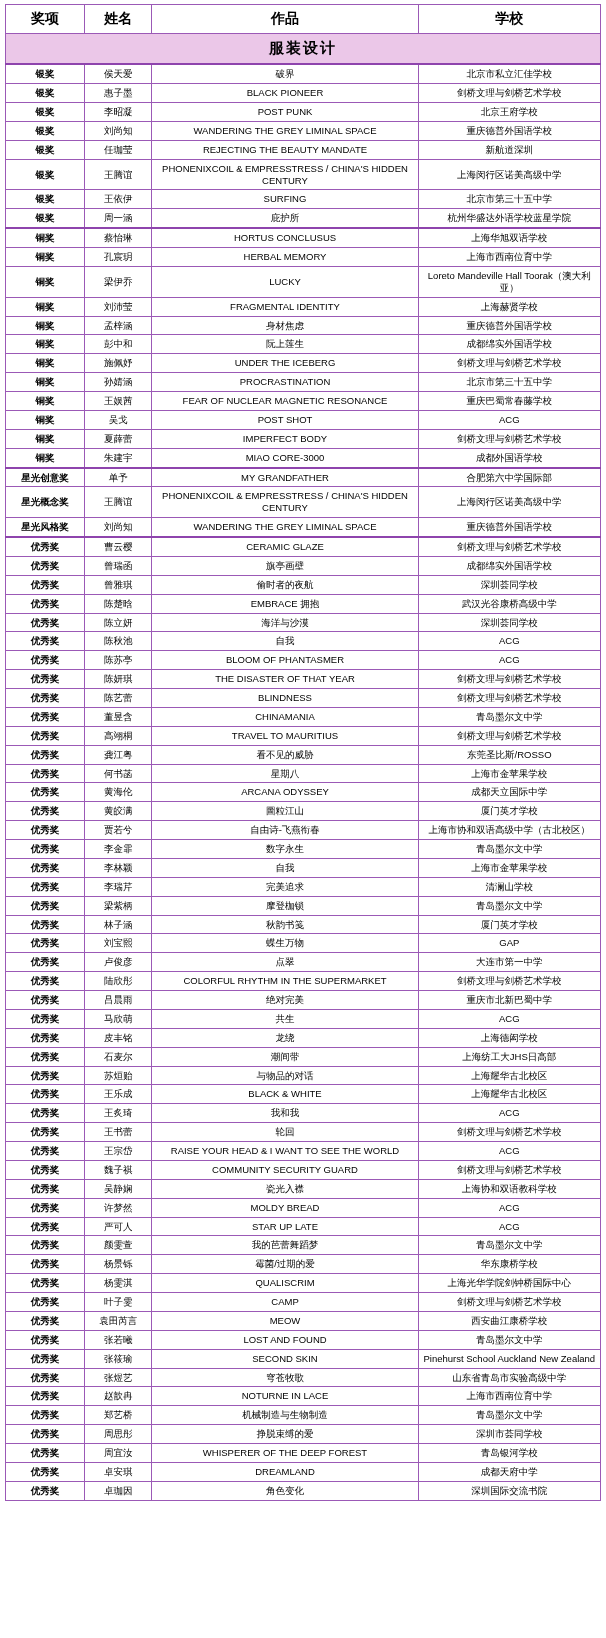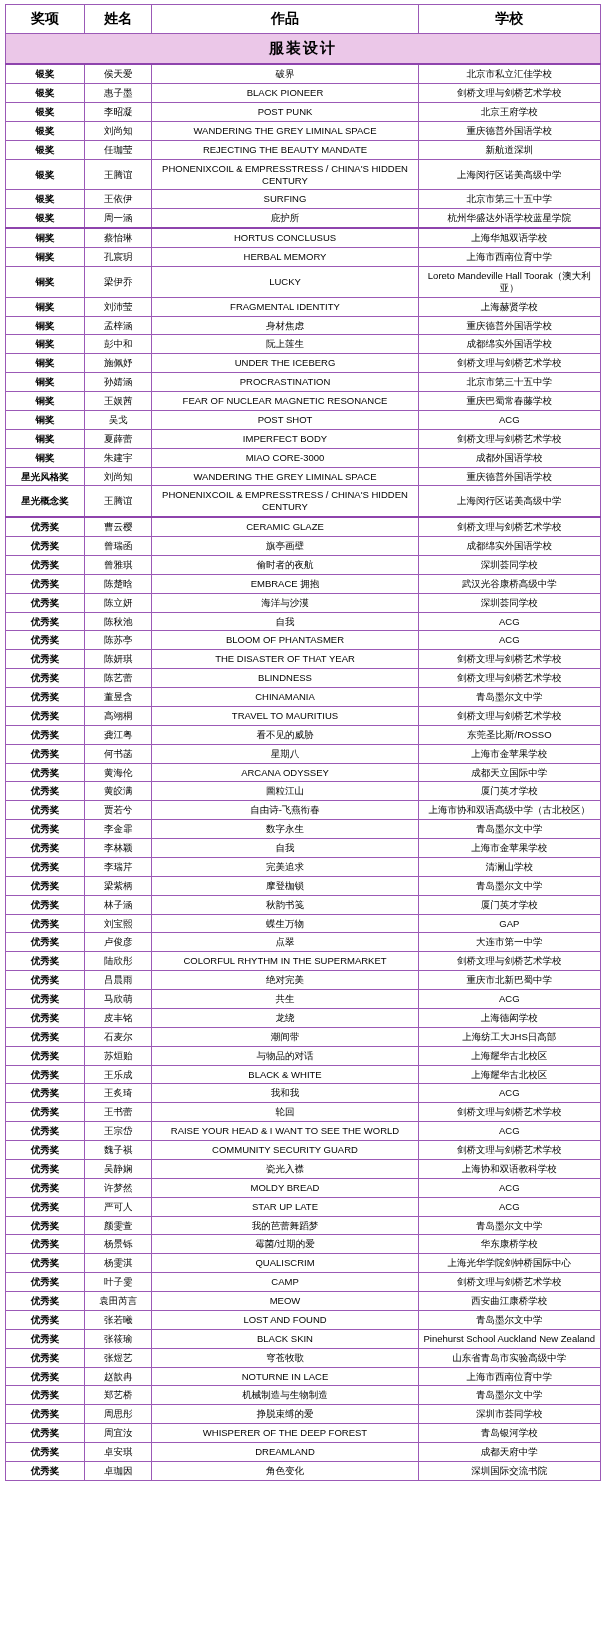--- a/index.html
+++ b/index.html
@@ -192,32 +192,38 @@
           <td>夏薛蕾</td>
           <td>IMPERFECT BODY</td>
           <td>剑桥文理与剑桥艺术学校</td>
         </tr>
         <tr>
           <td class="award">铜奖</td>
           <td>朱建宇</td>
           <td>MIAO CORE-3000</td>
           <td>成都外国语学校</td>
         </tr>
+        <tr class="sep">
+          <td class="award">星光创意奖</td>
+          <td>单予</td>
+          <td>MY GRANDFATHER</td>
+          <td>合肥第六中学国际部</td>
+        </tr>
+        <tr>
+          <td class="award">星光概念奖</td>
+          <td>王腾谊</td>
+          <td>PHONENIXCOIL &amp; EMPRESSTRESS / CHINA'S HIDDEN CENTURY</td>
+          <td>上海闵行区诺美高级中学</td>
+        </tr>
         <tr>
           <td class="award">星光风格奖</td>
           <td>刘尚知</td>
           <td>WANDERING THE GREY LIMINAL SPACE</td>
           <td>重庆德普外国语学校</td>
         </tr>
-        <tr>
-          <td class="award">星光概念奖</td>
-          <td>王腾谊</td>
-          <td>PHONENIXCOIL &amp; EMPRESSTRESS / CHINA'S HIDDEN CENTURY</td>
-          <td>上海闵行区诺美高级中学</td>
-        </tr>
         <tr class="sep">
           <td class="award">优秀奖</td>
           <td>曹云樱</td>
           <td>CERAMIC GLAZE</td>
           <td>剑桥文理与剑桥艺术学校</td>
         </tr>
         <tr>
           <td class="award">优秀奖</td>
           <td>曾瑞函</td>
           <td>旗亭画壁</td>
@@ -465,21 +471,21 @@
         </tr>
         <tr>
           <td class="award">优秀奖</td>
           <td>张若曦</td>
           <td>LOST AND FOUND</td>
           <td>青岛墨尔文中学</td>
         </tr>
         <tr>
           <td class="award">优秀奖</td>
           <td>张筱瑜</td>
-          <td>BLACK SKIN</td>
+          <td>SECOND SKIN</td>
           <td>Pinehurst School Auckland New Zealand</td>
         </tr>
         <tr>
           <td class="award">优秀奖</td>
           <td>张煜艺</td>
           <td>穹苍牧歌</td>
           <td>山东省青岛市实验高级中学</td>
         </tr>
         <tr>
           <td class="award">优秀奖</td>

